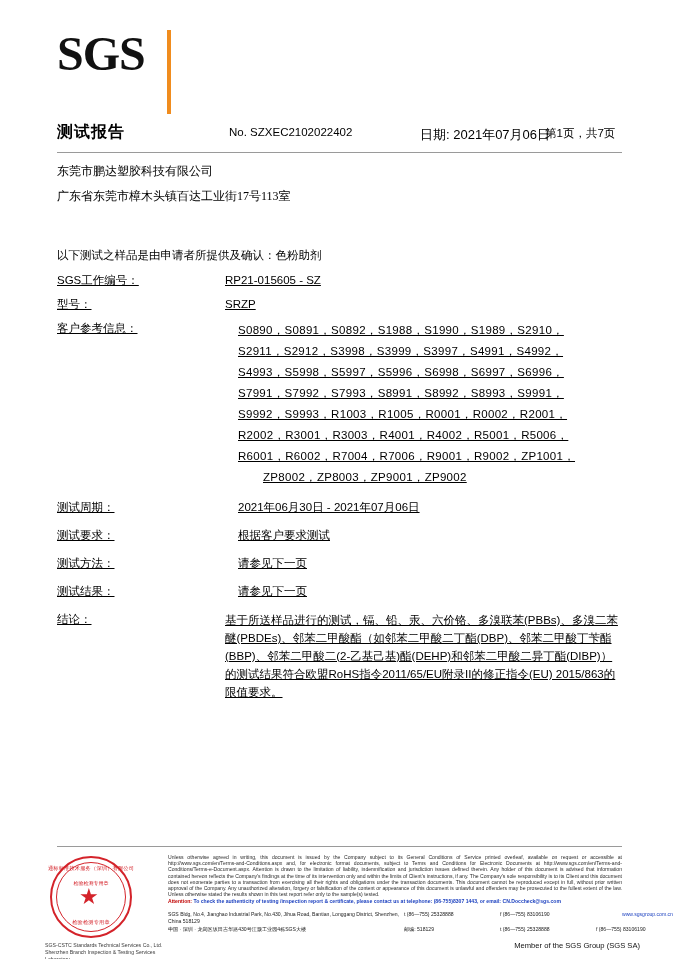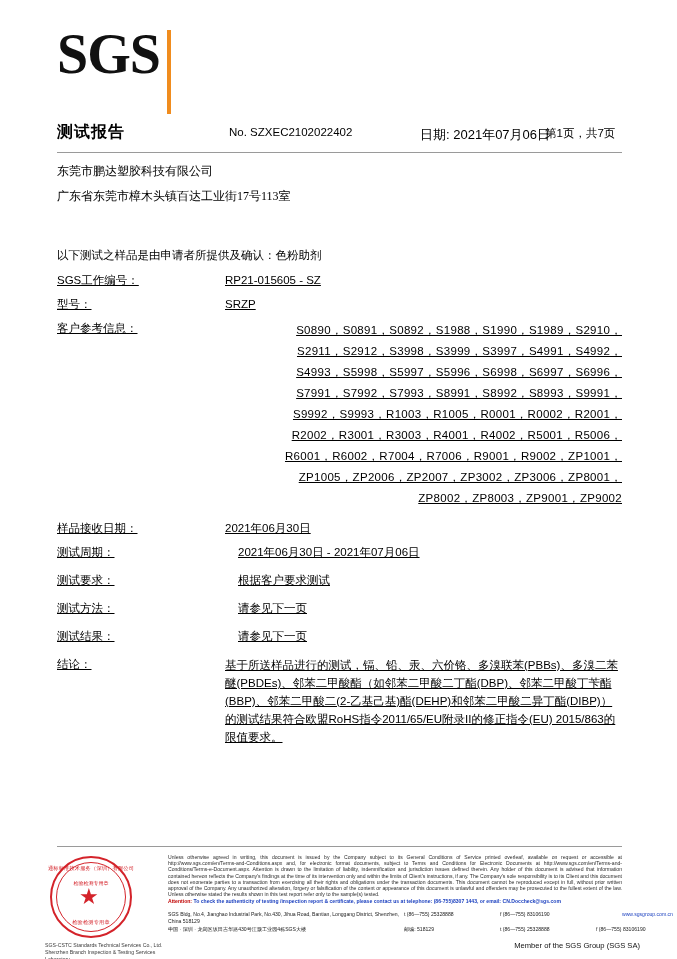--- a/index.html
+++ b/index.html
@@ -26,21 +26,21 @@
   .logo-block {
     position: absolute;
     left: 57px;
     top: 28px;
     width: 150px;
     height: 64px;
   }
   .logo-text {
     font-family: "Liberation Serif", serif;
     font-weight: bold;
-    font-size: 56px;
+    font-size: 48px;
     letter-spacing: -1px;
     color: #111111;
     line-height: 52px;
     margin: 0;
     padding: 0;
   }
   .logo-bar {
     position: absolute;
     left: 110px;
     top: 2px;
@@ -129,21 +129,20 @@
     flex: 0 0 168px;
     line-height: 17px;
   }
   .field-value {
     flex: 1 1 auto;
     line-height: 17px;
   }
   .ref-list .ref-line {
     line-height: 21px;
     letter-spacing: 0.3px;
-    text-align: right;
   }
   .ref-list .ref-indent {
     padding-left: 25px;
   }
   .conclusion-value {
     line-height: 18px;
   }
   .field-row.loose { margin-bottom: 11px; gap: 13px; }
 
   
@@ -301,29 +300,24 @@
     <div class="field-row loose">
       <div class="field-label">客户参考信息：</div>
       <div class="field-value ref-list">
         <div class="ref-line">S0890，S0891，S0892，S1988，S1990，S1989，S2910，</div>
         <div class="ref-line">S2911，S2912，S3998，S3999，S3997，S4991，S4992，</div>
         <div class="ref-line">S4993，S5998，S5997，S5996，S6998，S6997，S6996，</div>
         <div class="ref-line">S7991，S7992，S7993，S8991，S8992，S8993，S9991，</div>
         <div class="ref-line">S9992，S9993，R1003，R1005，R0001，R0002，R2001，</div>
         <div class="ref-line">R2002，R3001，R3003，R4001，R4002，R5001，R5006，</div>
         <div class="ref-line">R6001，R6002，R7004，R7006，R9001，R9002，ZP1001，</div>
-        <div class="ref-line ref-indent">ZP1005，ZP2006，ZP2007，ZP3002，ZP3006，ZP8001，</div>
         <div class="ref-line ref-indent">ZP8002，ZP8003，ZP9001，ZP9002</div>
       </div>
     </div>
 
-    <div class="field-row">
-      <div class="field-label">样品接收日期：</div>
-      <div class="field-value">2021年06月30日</div>
-    </div>
 
     <div class="field-row loose">
       <div class="field-label">测试周期：</div>
       <div class="field-value">2021年06月30日 - 2021年07月06日</div>
     </div>
 
     <div class="field-row loose">
       <div class="field-label">测试要求：</div>
       <div class="field-value">根据客户要求测试</div>
     </div>

